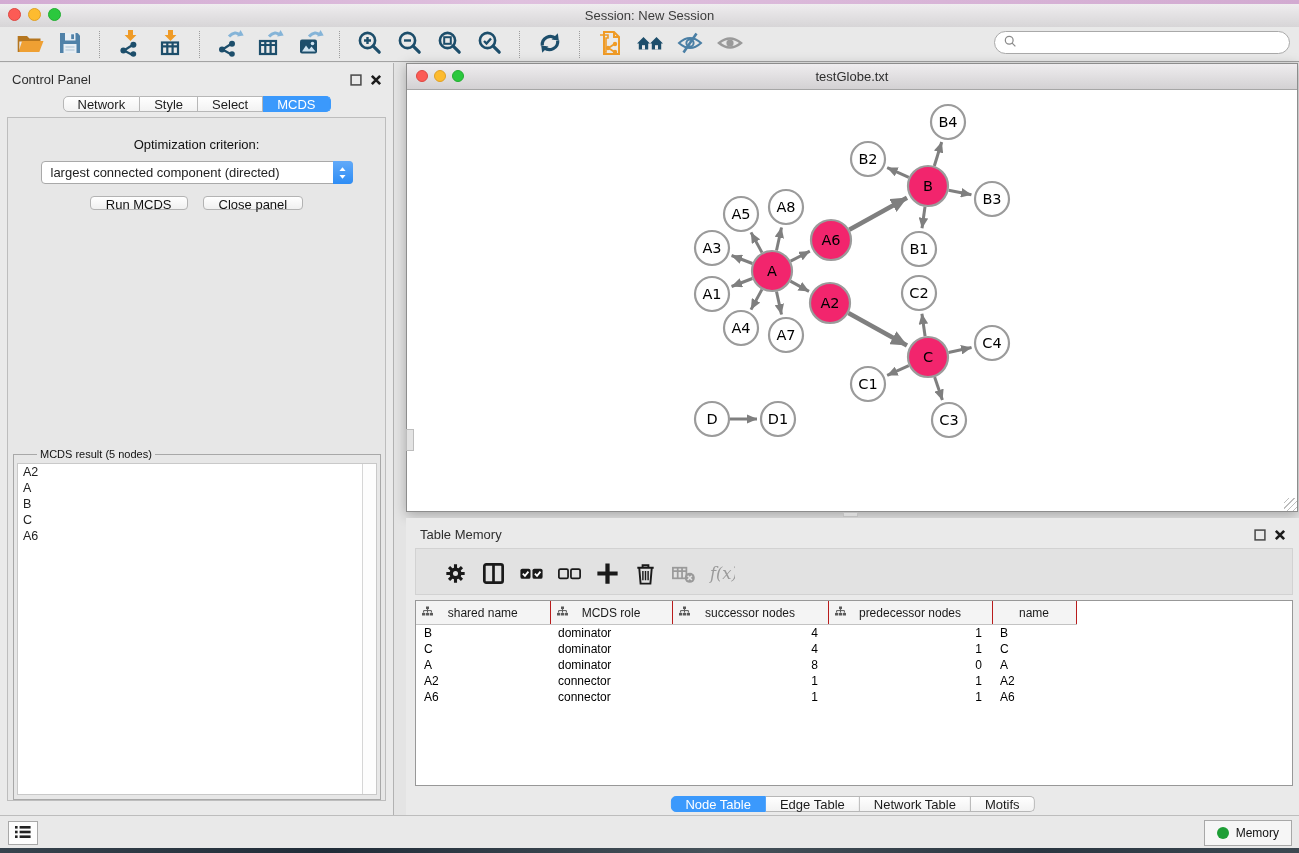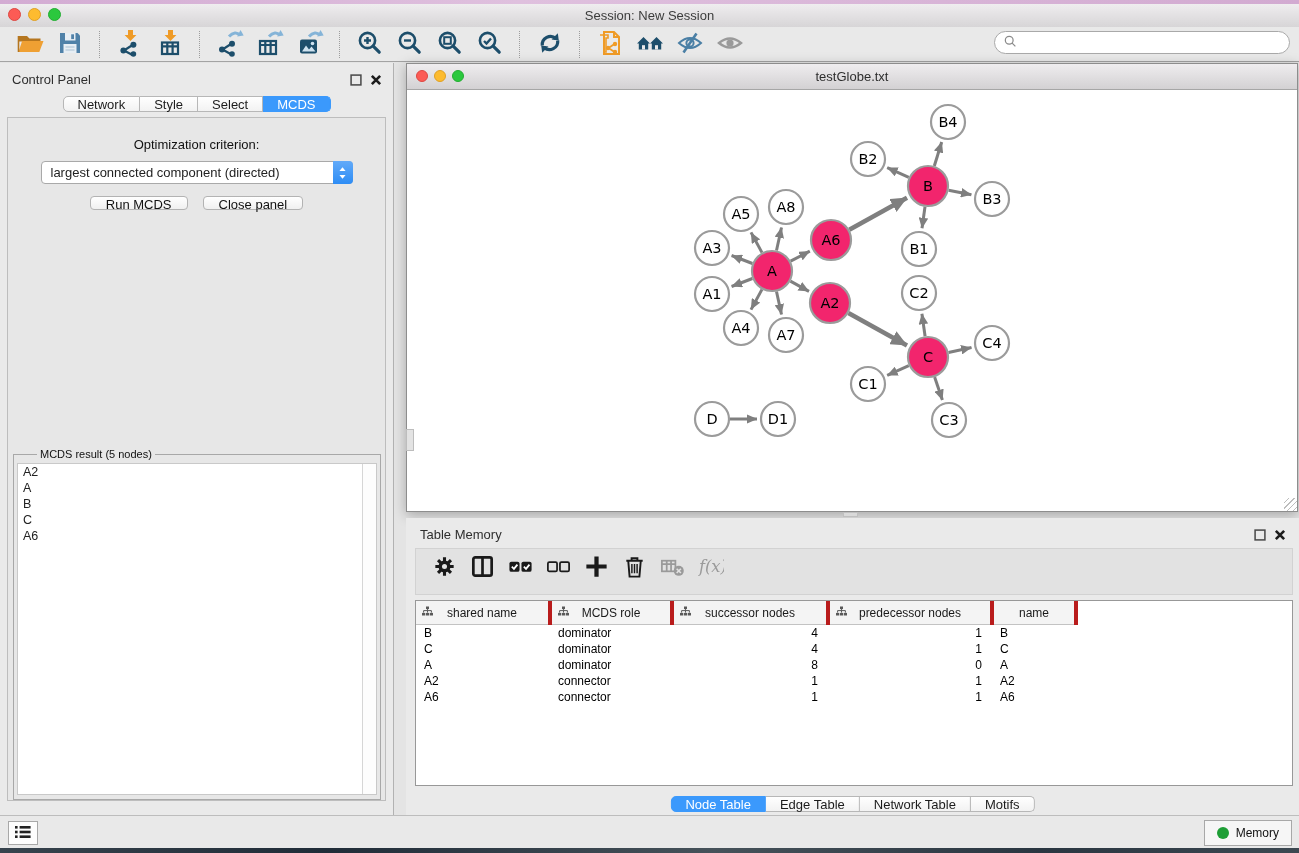--- a/index.html
+++ b/index.html
@@ -57,27 +57,27 @@
   .nw-lights{position:absolute;left:9px;top:6px;display:flex;gap:6px;}
   .nw-lights .light{width:12px;height:12px;}
   .nw-canvas{position:absolute;left:0;top:26px;width:890px;height:421px;background:#fff;}
   .resize-grip{position:absolute;right:0;bottom:0;width:13px;height:13px;
     background:repeating-linear-gradient(135deg,transparent 0 3px,#bdbdbd 3px 4px);}
   .split-handle-left{position:absolute;left:-1px;top:365px;width:8px;height:22px;background:#e3e3e3;border:1px solid #bdbdbd;box-sizing:border-box;}
   .split-handle-bottom{position:absolute;left:437px;top:449px;width:15px;height:5px;background:#d9d9d9;border:1px solid #bfbfbf;box-sizing:border-box;}
   
   .table-panel{position:absolute;left:406px;top:518px;right:0;bottom:38px;background:#eaeaea;}
   .tp-toolbar{position:absolute;left:9px;top:30px;width:878px;height:47px;background:#e2e2e2;border:1px solid #d2d2d2;
-    box-sizing:border-box;display:flex;align-items:flex-start;padding-left:9px;}
+    box-sizing:border-box;display:flex;align-items:flex-end;padding-left:20px;}
   .tpt-btn{width:38px;height:38px;display:flex;align-items:center;justify-content:center;background:transparent;border:none;padding:0;cursor:pointer;}
   .tpt-btn.disabled{cursor:default;}
   .tpt-btn svg{width:27px;height:27px;}
   .tp-table-wrap{position:absolute;left:9px;top:82px;width:878px;height:186px;background:#fff;border:1px solid #989898;box-sizing:border-box;overflow:hidden;}
   table.attr{border-collapse:collapse;table-layout:fixed;width:100%;font-size:12px;}
-  table.attr th{background:#f4f4f4;border-right:4px solid #b91c1c;border-bottom:1px solid #c3c3c3;
+  table.attr th{background:#f4f4f4;border-right:1px solid #b91c1c;border-bottom:1px solid #c3c3c3;
     font-weight:normal;height:21px;text-align:center;position:relative;color:#1a1a1a;}
   table.attr th .col-icon{position:absolute;left:6px;top:5px;}
   table.attr th.filler{background:#fff;border:none;}
   table.attr td{height:16px;padding:0 8px;white-space:nowrap;overflow:hidden;color:#000;}
   table.attr td.num{text-align:right;padding-right:10px;}
   .tp-tabs{position:absolute;bottom:3px;left:50%;transform:translateX(-50%);display:flex;}
   
   .status-bar{position:absolute;left:0;right:0;top:815px;height:48px;background:#e9e9e9;border-top:1px solid #bdbdbd;box-sizing:border-box;}
   .list-btn{position:absolute;left:8px;top:5px;width:30px;height:24px;background:#fdfdfd;border:1px solid #a8a8a8;
     display:flex;align-items:center;justify-content:center;cursor:pointer;}

